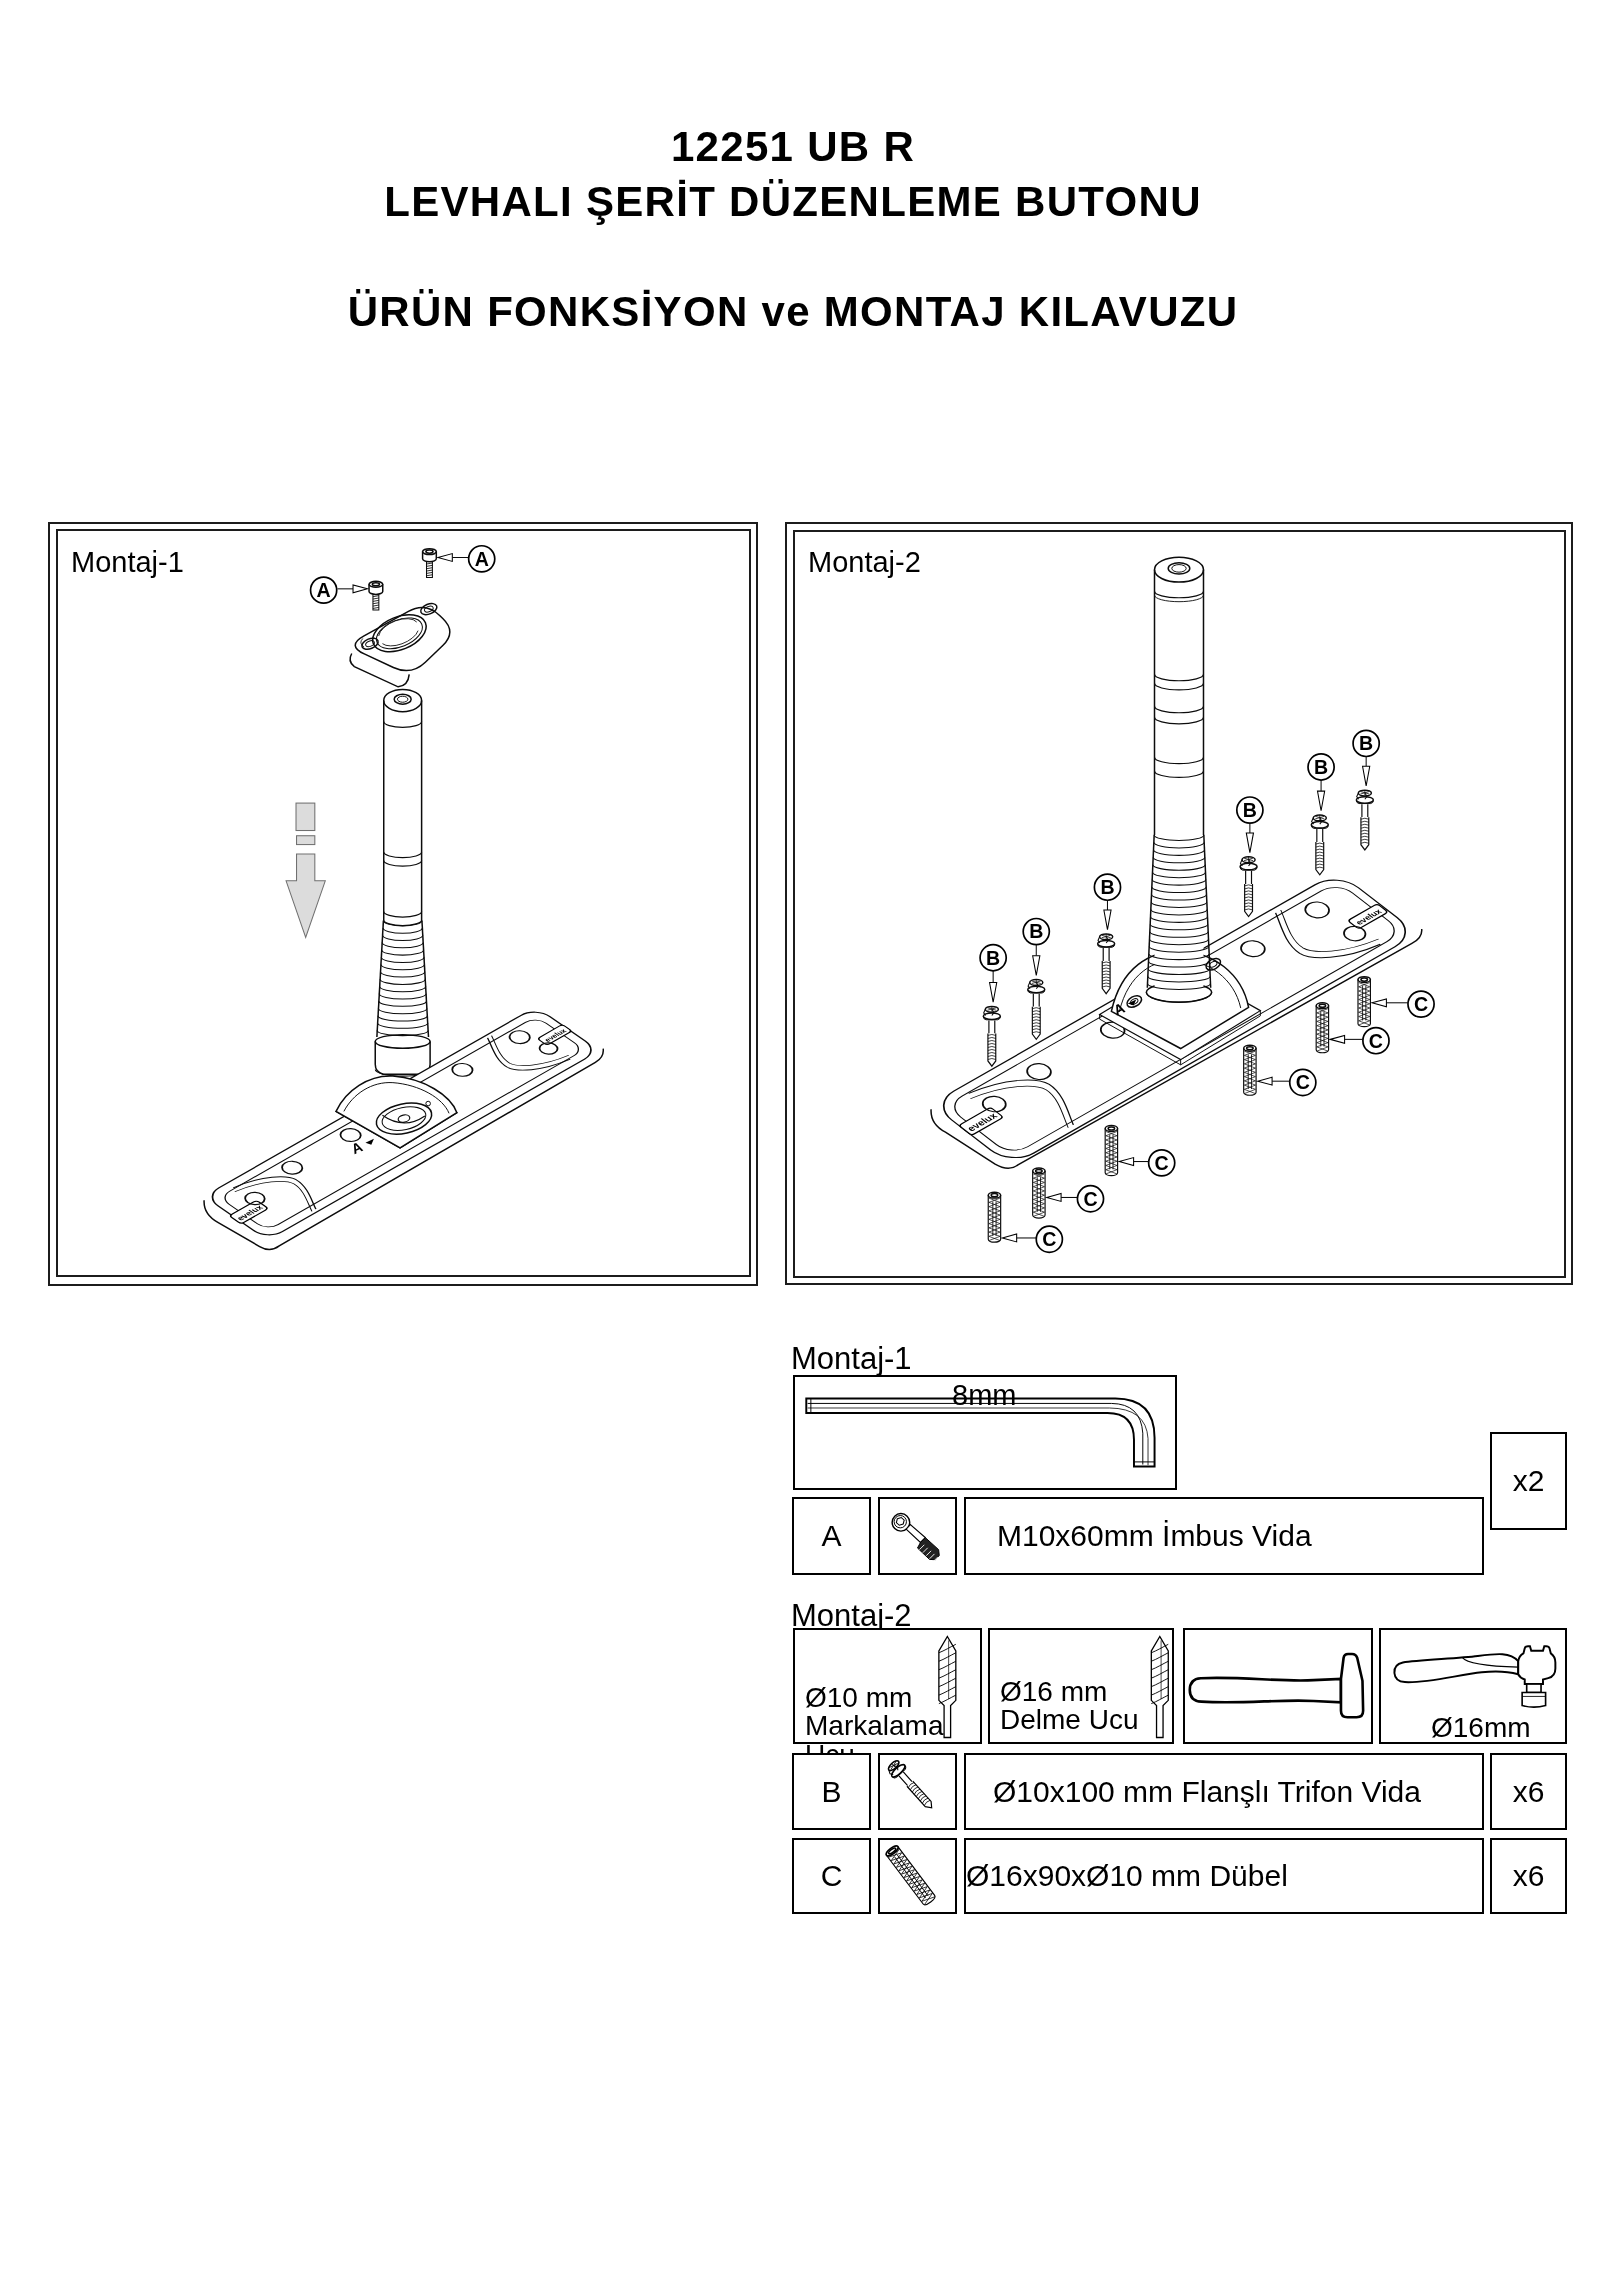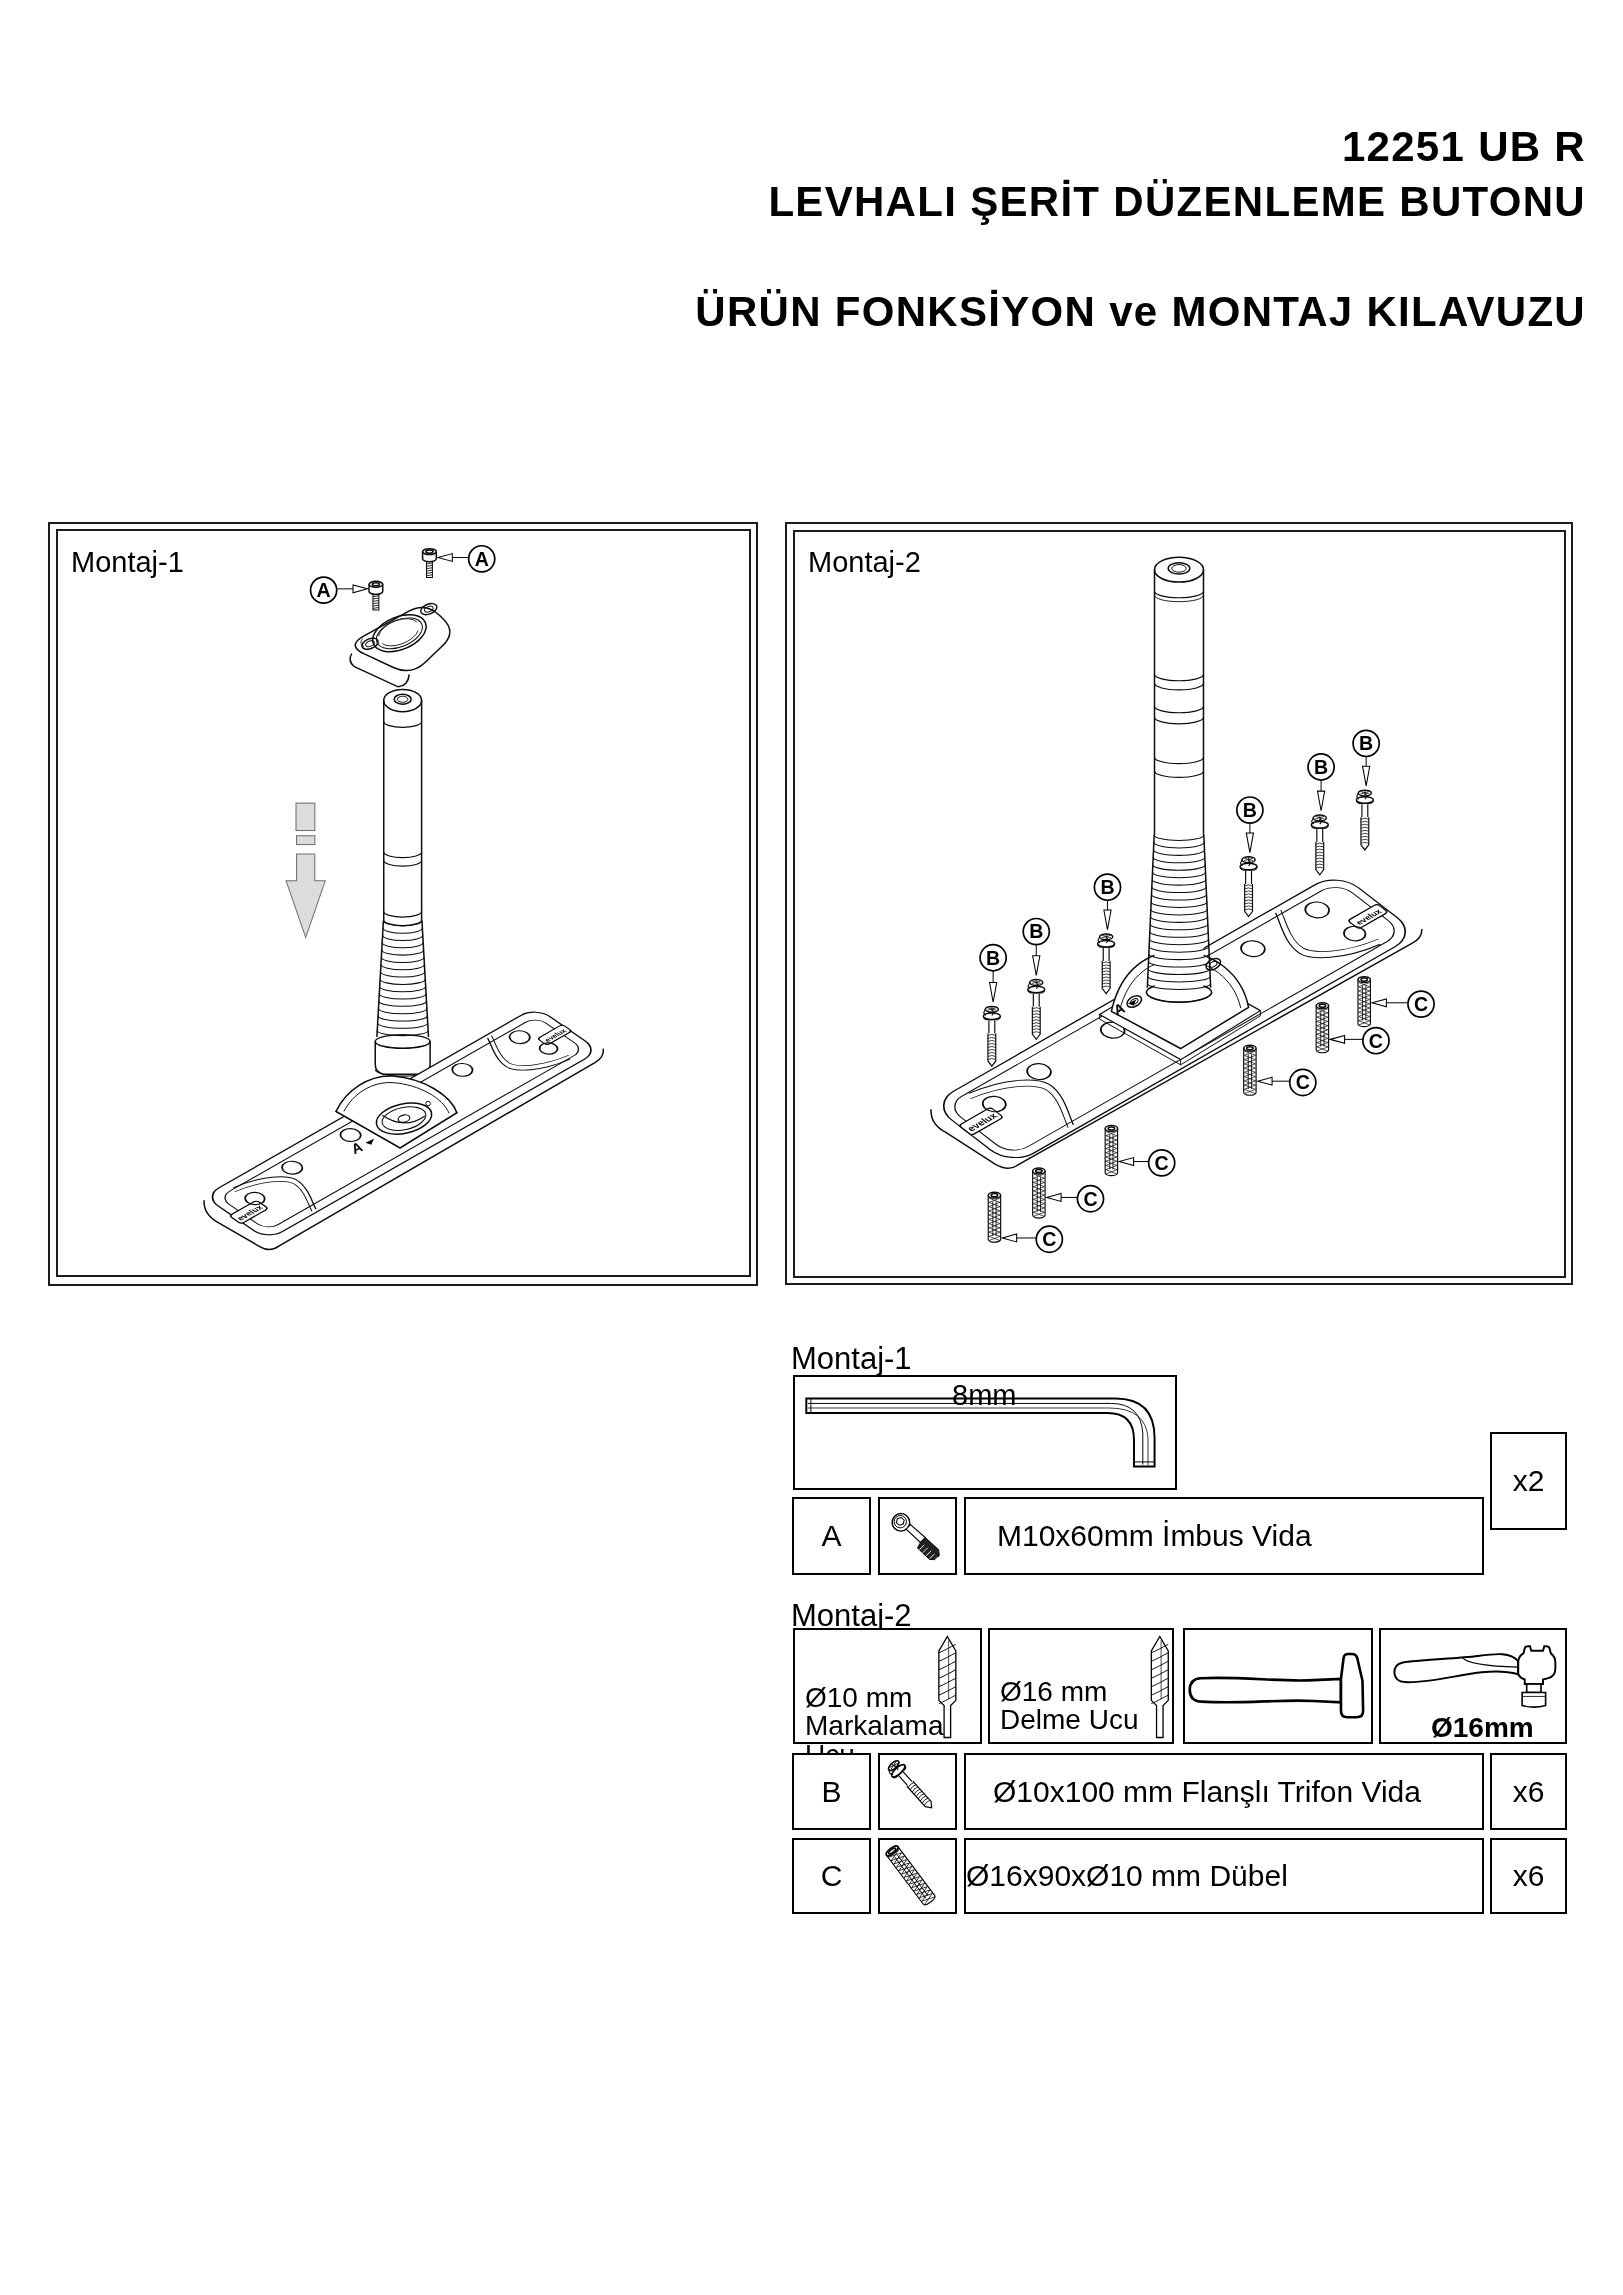--- a/index.html
+++ b/index.html
@@ -1,19 +1,19 @@
 <!DOCTYPE html>
 <html style="font-size:10.5px"><head>
 <meta charset="utf-8">
 <style>
 html,body{margin:0;padding:0;background:#fff;}
 #page{position:relative;width:1624px;height:2295px;background:#fff;color:#000;
   font-family:"Liberation Sans",sans-serif;overflow:hidden;}
 .abs{position:absolute;}
-.title{left:0;top:119px;width:1586px;text-align:right;font-weight:bold;
+.title{left:0;top:119px;width:1586px;text-align:center;font-weight:bold;
   font-size:42px;line-height:55px;letter-spacing:1.3px;white-space:nowrap;}
 .lbl{font-size:31px;line-height:31px;}
 .cell{position:absolute;border:2px solid #000;background:#fff;}
 .ctxt{display:flex;align-items:center;font-size:30px;}
 .cc{justify-content:center;}
 svg{position:absolute;overflow:visible;}
 svg text{font-family:"Liberation Sans",sans-serif;}
 </style>
 </head>
 <body>
@@ -548,21 +548,21 @@
   <div class="cell ctxt" style="left:964px;top:1497px;width:520px;height:78px;box-sizing:border-box;padding-left:31px;">M10x60mm İmbus Vida</div>
   <div class="cell ctxt cc" style="left:1490px;top:1432px;width:77px;height:98px;box-sizing:border-box;">x2</div>
 
   <div class="abs lbl" style="left:791px;top:1600px;">Montaj-2</div>
   <div class="cell" style="left:793px;top:1628px;width:189px;height:116px;box-sizing:border-box;"></div>
   <div class="cell" style="left:988px;top:1628px;width:186px;height:116px;box-sizing:border-box;"></div>
   <div class="cell" style="left:1183px;top:1628px;width:190px;height:116px;box-sizing:border-box;"></div>
   <div class="cell" style="left:1379px;top:1628px;width:188px;height:116px;box-sizing:border-box;"></div>
   <div class="abs" style="left:805px;top:1648px;font-size:28px;line-height:28.4px;margin-top:36px;">Ø10 mm<br>Markalama<br>Ucu</div>
   <div class="abs" style="left:1000px;top:1678px;font-size:28px;line-height:28.4px;">Ø16 mm<br>Delme Ucu</div>
-  <div class="abs" style="left:1431px;top:1712px;font-size:28px;font-weight:bold;">Ø16mm</div>
+  <div class="abs" style="left:1431px;top:1712px;font-size:28px;">Ø16mm</div>
   <svg class="abs" style="left:793px;top:1628px;" width="774" height="116" viewBox="1213 2491 1184 178" fill="none" stroke="#000" stroke-width="2.5">
 <path d="M1443,2659 V2610 L1435,2602 V2526 L1448,2504 L1461,2526 V2602 L1453,2610 V2659 Z" stroke-width="2" fill="#fff"></path>
 <path d="M1435,2529 C1443,2526 1453,2520 1461,2516" stroke-width="1.4" fill="none"></path>
 <path d="M1435,2542 C1443,2539 1453,2533 1461,2529" stroke-width="1.4" fill="none"></path>
 <path d="M1435,2555 C1443,2552 1453,2546 1461,2542" stroke-width="1.4" fill="none"></path>
 <path d="M1435,2568 C1443,2565 1453,2559 1461,2555" stroke-width="1.4" fill="none"></path>
 <path d="M1435,2581 C1443,2578 1453,2572 1461,2568" stroke-width="1.4" fill="none"></path>
 <path d="M1435,2594 C1443,2591 1453,2585 1461,2581" stroke-width="1.4" fill="none"></path>
 <path d="M1435,2607 C1443,2604 1453,2598 1461,2594" stroke-width="1.4" fill="none"></path>
 <line x1="1450" y1="2510" x2="1450" y2="2600" stroke-width="1.1"></line>

